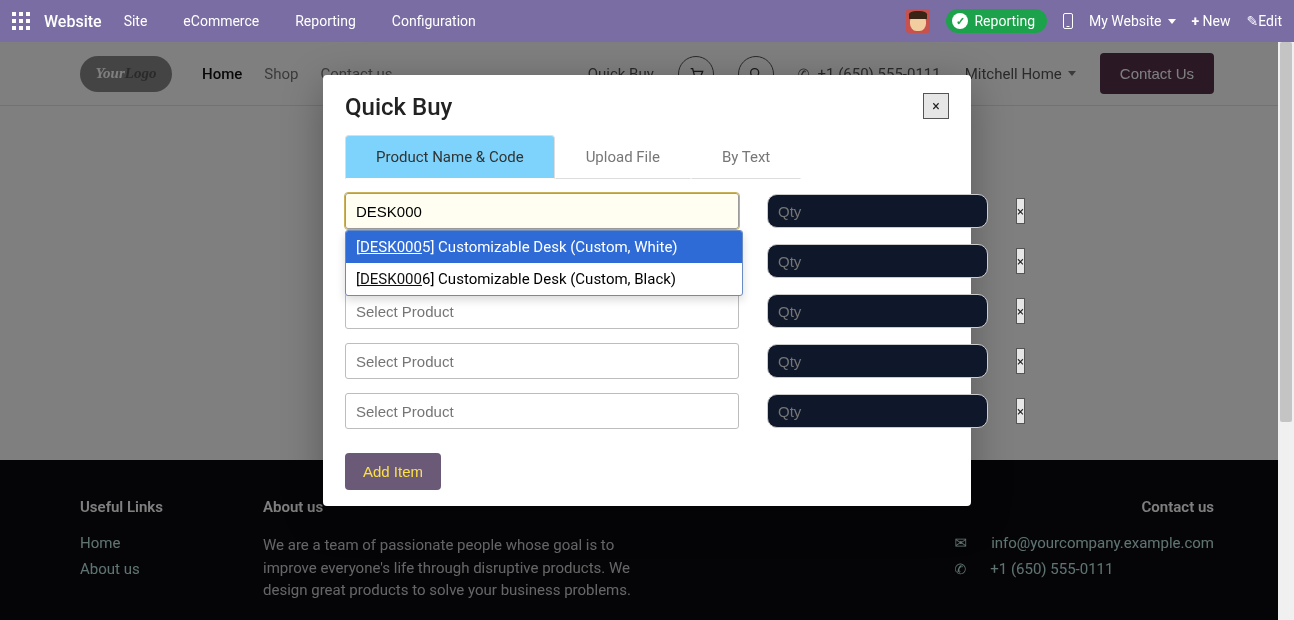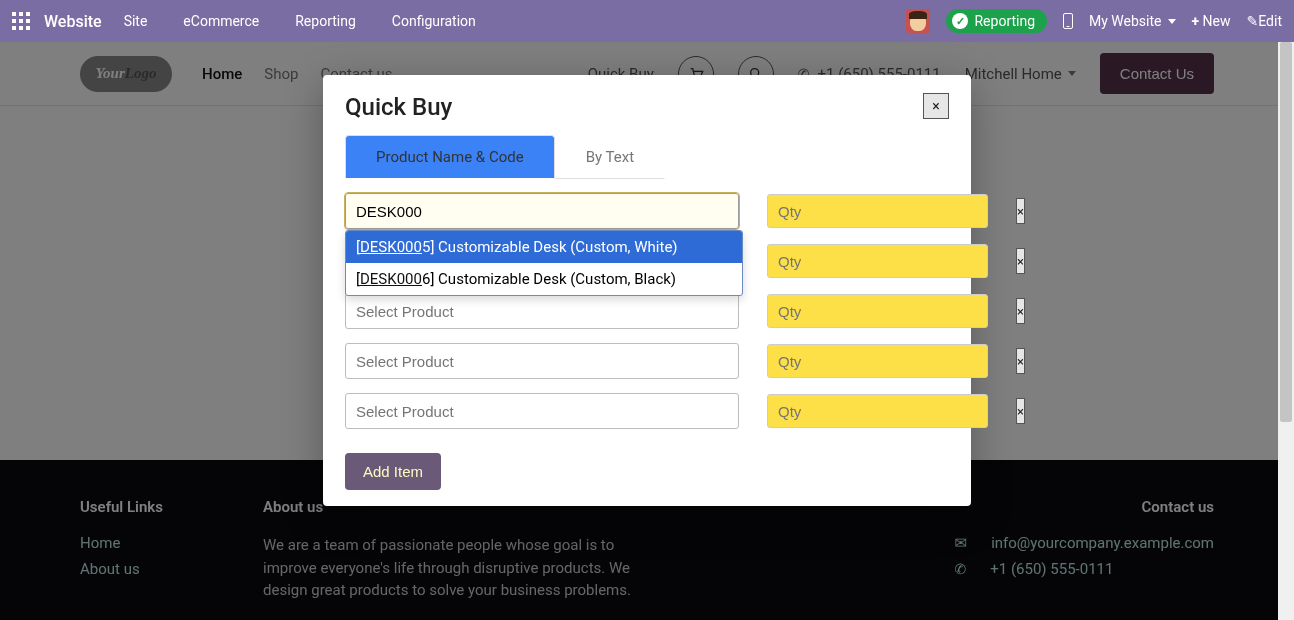--- a/index.html
+++ b/index.html
@@ -73,37 +73,37 @@
   
   .overlay { position:absolute; inset:42px 16px 0 0; background:rgba(0,0,0,0.5); }
   .modal { position:absolute; left:323px; top:75px; width:648px; background:#fff; border-radius:4px; box-shadow:0 10px 40px rgba(0,0,0,0.3); }
   .modal-head { display:flex; align-items:flex-start; padding:18px 22px 8px; }
   .modal-head h2 { font-size:24px; font-weight:500; color:#222; }
   .x-btn { margin-left:auto; width:26px; height:26px; border:1px solid #555; background:#e6e6e6; display:flex; align-items:center; justify-content:center; font-size:14px; color:#222; cursor:pointer;}
   
   .modal-body { padding:6px 22px 16px; }
   .tabs { display:flex; position:relative; margin-bottom:14px; }
   .tab { padding:12px 30px; color:#777; font-size:15px; cursor:pointer; border:1px solid transparent; border-bottom:1px solid #ddd; position:relative;}
-  .tab.active { color:#333; border:1px solid #ddd; border-bottom-color:#fff; border-radius:4px 4px 0 0; background:#3b82f6; }
+  .tab.active { color:#333; border:1px solid #ddd; border-bottom-color:#fff; border-radius:4px 4px 0 0; background:#7dd3fc; }
   .tabs::after { content:""; position:absolute; left:0; right:0; bottom:0; height:1px; background:#ddd; z-index:-1;}
 
   .row-line { display:flex; align-items:center; gap:28px; margin-bottom:14px; position:relative;}
   .prod-input { flex:0 0 394px; height:36px; border:1px solid #bdbdbd; border-radius:3px; padding:0 10px; font-size:15px; background:#fff; }
   .prod-input.focused { background:#fffef0; border-color:#9c9c9c; outline:1px solid #c9b15a; }
-  .qty-input { flex:0 0 128px; height:34px; border:1px solid #ccc; border-radius:3px; padding:4px 10px; font-size:15px; color:#777; background:#fde047;}
+  .qty-input { flex:0 0 128px; height:34px; border:1px solid #ccc; border-radius:10px; padding:4px 10px; font-size:15px; color:#777; background:#0f172a;}
   .row-x { width:26px; height:26px; border:1px solid #555; background:#e6e6e6; display:flex; align-items:center; justify-content:center; font-size:13px; color:#222; cursor:pointer;}
   
   .dropdown { position:absolute; top:37px; left:0; width:398px; background:#fff; border:1px solid #6a8ac2; border-radius:3px; box-shadow:0 4px 10px rgba(0,0,0,0.15); z-index:5; overflow:hidden;}
   .dd-item { padding:7px 10px; font-size:15px; cursor:pointer; }
   .dd-item.sel { background:#2e6bd6; color:#fff; }
   .dd-item .code { text-decoration:underline; }
   .dd-item.sel .code { color:#fff; }
   .dd-item:not(.sel) .code { color:#111; }
 
-  .add-item-btn { background:#6b5a77; color:#fef9c3; border:none; padding:10px 18px; border-radius:4px; font-size:15px; margin-top:10px; cursor:pointer;}
+  .add-item-btn { background:#6b5a77; color:#fde047; border:none; padding:10px 18px; border-radius:4px; font-size:15px; margin-top:10px; cursor:pointer;}
   
   .modal-foot { display:flex; justify-content:flex-end; gap:12px; padding:16px 22px 22px; }
   .btn-cart { background:#8d99a3; color:#fff; border:none; padding:10px 18px; border-radius:4px; font-size:15px; cursor:pointer;}
   .btn-close { background:#dd4b39; color:#fff; border:none; padding:10px 20px; border-radius:4px; font-size:15px; cursor:pointer;}
   .phone-icon::before { content:"✆"; font-size:14px; }
   .env-icon::before { content:"✉"; }
 </style>
 </head>
 <body>
 
@@ -214,20 +214,21 @@
 <div class="overlay"></div>
 
 <div class="modal">
   <div class="modal-head">
     <h2>Quick Buy</h2>
     <div class="x-btn">×</div>
   </div>
   <div class="modal-body">
     <div class="tabs">
       <div class="tab active">Product Name &amp; Code</div>
+      <div class="tab">Upload File</div>
       <div class="tab">By Text</div>
     </div>
 
     
     <div class="row-line">
       <input class="prod-input focused" value="DESK000" style="">
       <input class="qty-input" placeholder="Qty" style="">
       <div class="row-x">×</div>
 
       <div class="dropdown">

